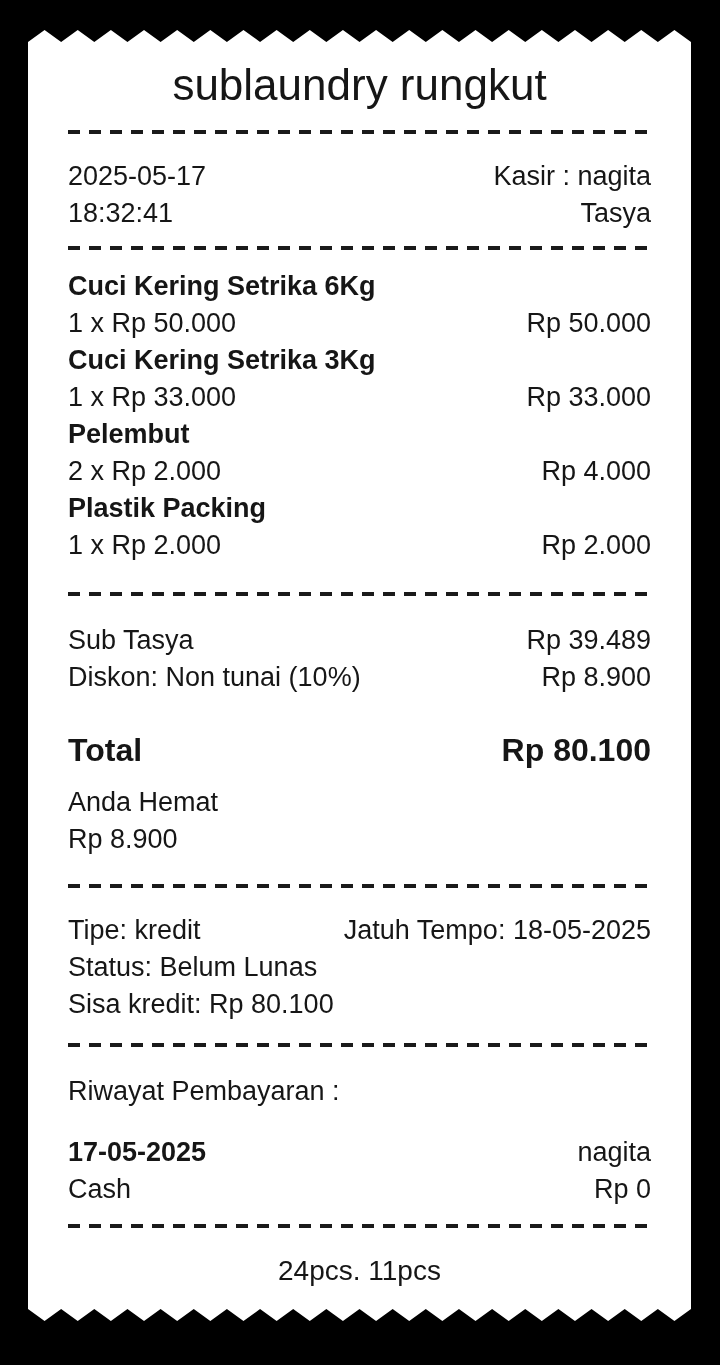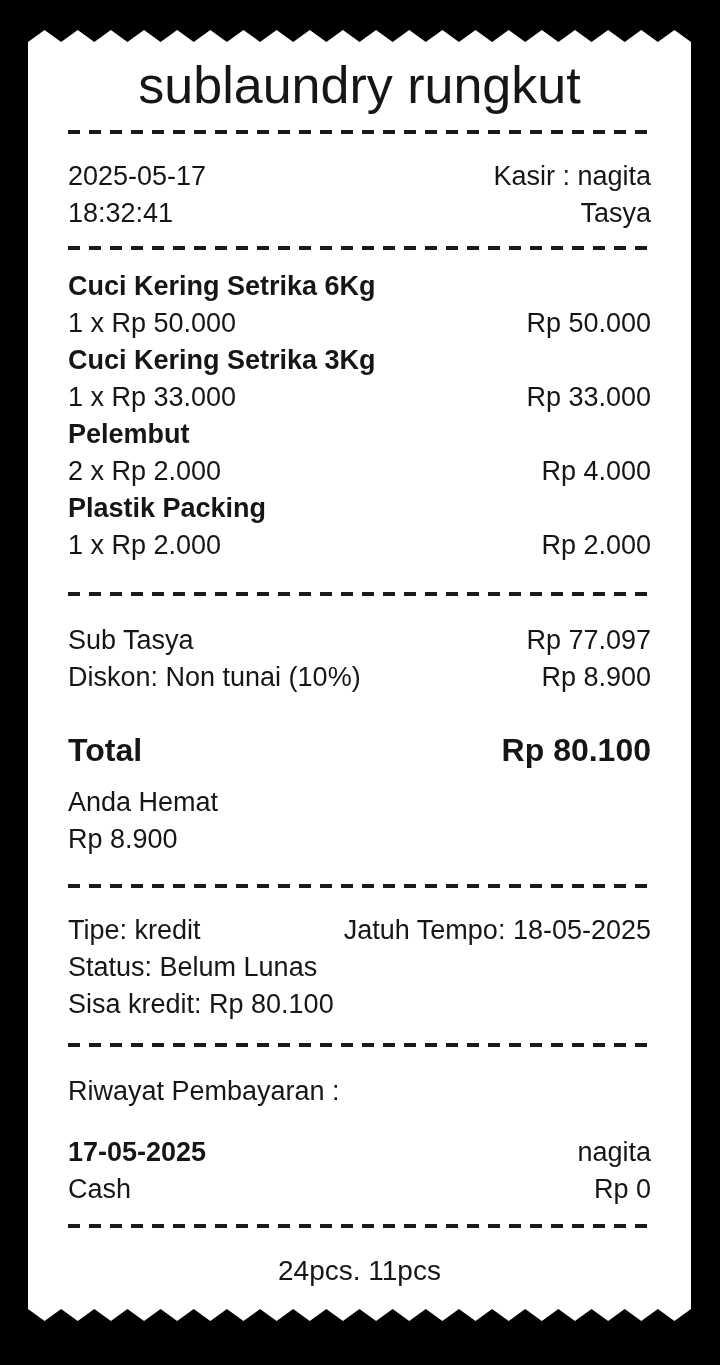--- a/index.html
+++ b/index.html
@@ -28,21 +28,21 @@
   }
   .paper {
     background: #ffffff;
     color: #161616;
     padding: 20px 40px;
     font-size: 27px;
     line-height: 37px;
   }
   .title {
     text-align: center;
-    font-size: 52px;
+    font-size: 44px;
     line-height: 46px;
     font-weight: 400;
     margin: 0;
   }
   .subtitle {
     text-align: center;
     font-size: 28px;
     line-height: 36px;
     margin-top: 4px;
   }
@@ -141,21 +141,21 @@
             <span>Rp 2.000</span>
           </div>
         </div>
       </div>
 
       <div class="divider d3"></div>
 
       <div class="summary-block">
         <div class="row">
           <span>Sub Tasya</span>
-          <span>Rp 77.097</span>
+          <span>Rp 39.489</span>
         </div>
         <div class="row">
           <span>Diskon: Non tunai (10%)</span>
           <span>Rp 8.900</span>
         </div>
         <div class="row total-row">
           <span>Total</span>
           <span>Rp 80.100</span>
         </div>
         <div class="row savings-row">

